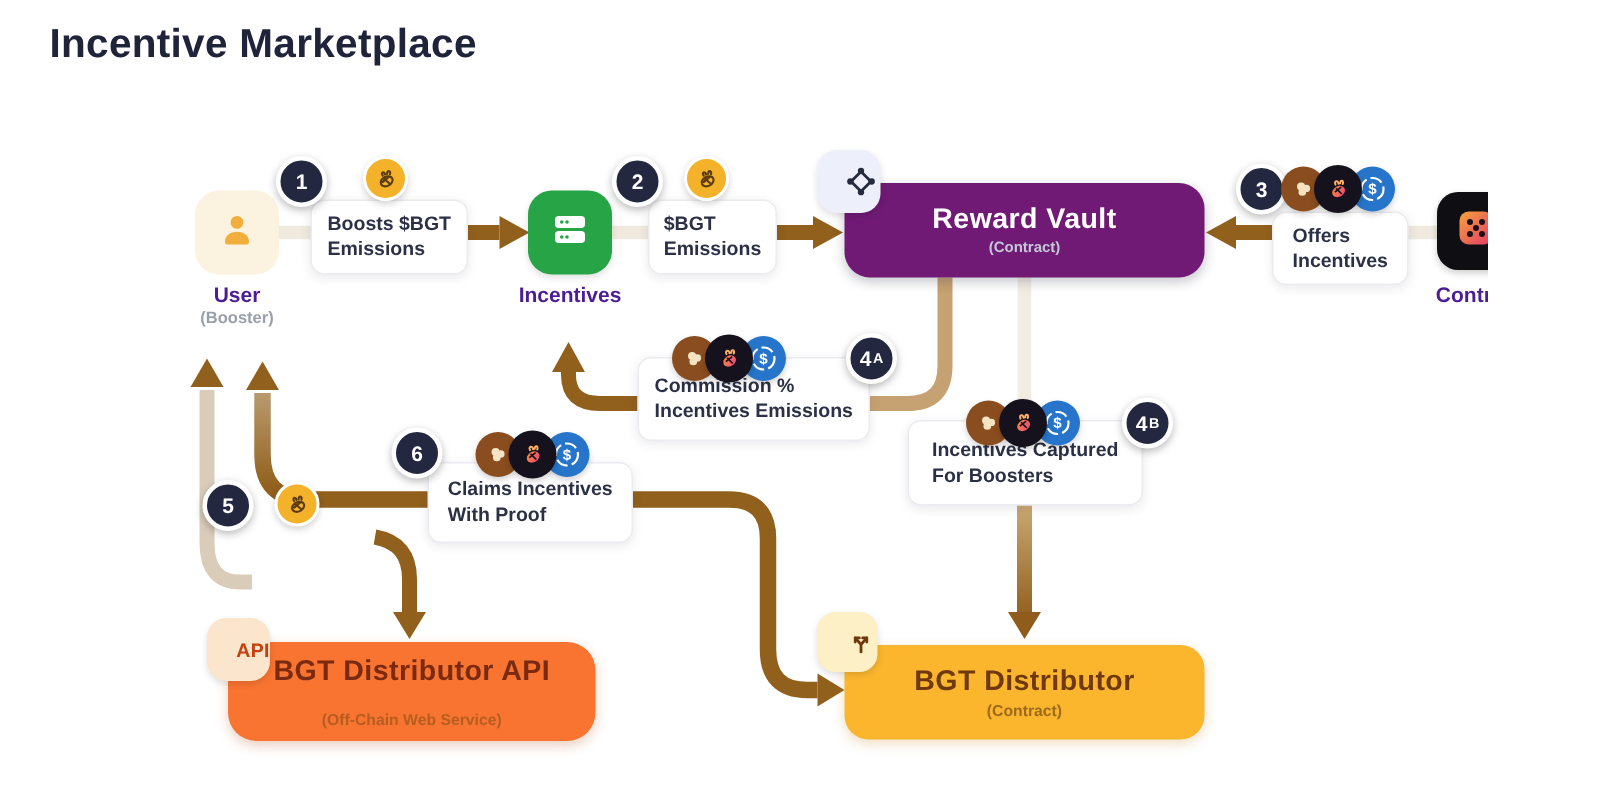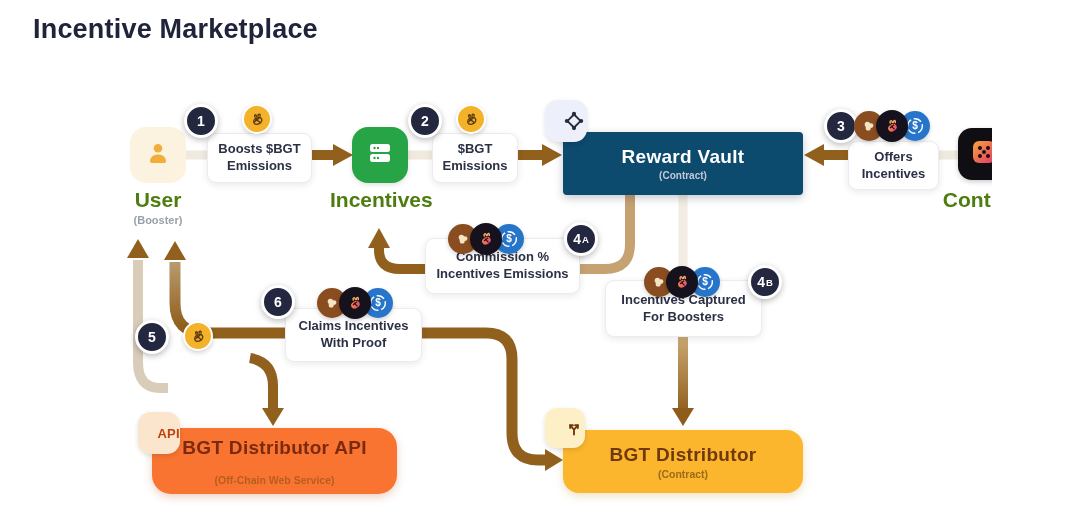--- a/index.html
+++ b/index.html
@@ -8,26 +8,26 @@
   .title{position:absolute;left:33px;top:14px;font-size:27px;font-weight:700;color:#20243a;letter-spacing:.2px;z-index:1;}
   .wires{position:absolute;left:0;top:0;z-index:1;}
 
   
   .nsq{position:absolute;display:flex;align-items:center;justify-content:center;z-index:2;}
   .user-sq{left:130px;top:127px;width:56px;height:56px;border-radius:16px;background:#fcf2e0;}
   .validator-sq{left:352px;top:127px;width:56px;height:56px;border-radius:16px;background:#27a445;box-shadow:0 2px 5px rgba(0,0,0,.12);}
   .protocol-sq{left:958px;top:128px;width:52px;height:52px;border-radius:14px;background:#0f0e13;box-shadow:0 2px 5px rgba(0,0,0,.2);}
 
   .nlabel{position:absolute;text-align:center;z-index:2;}
-  .nlabel .big{font-size:21px;font-weight:700;color:#4d7c0f;}
+  .nlabel .big{font-size:14px;font-weight:700;color:#4c1d95;}
   .nlabel .sub{font-size:11px;font-weight:600;color:#9aa0ab;margin-top:2px;}
 
   
   .bigbox{position:absolute;display:flex;flex-direction:column;align-items:center;justify-content:center;z-index:2;}
-  .vault{left:563px;top:132px;width:240px;height:63px;border-radius:4px;background:#0c4a6e;box-shadow:0 3px 8px rgba(30,35,60,.25);}
+  .vault{left:563px;top:122px;width:240px;height:63px;border-radius:17px;background:#701a75;box-shadow:0 3px 8px rgba(30,35,60,.25);}
   .vault .t{font-size:19px;font-weight:700;color:#ffffff;letter-spacing:.3px;}
   .vault .s{font-size:10px;font-weight:700;color:#c3c8d6;margin-top:2px;}
   .api{left:152px;top:428px;width:245px;height:66px;border-radius:19px;background:#f97431;box-shadow:0 3px 8px rgba(180,70,10,.25);gap:15px;}
   .api .t{font-size:19px;font-weight:700;color:#7a2a10;letter-spacing:.3px;}
   .api .s{font-size:10.5px;font-weight:700;color:#b55e20;margin-top:0;}
   .dist{left:563px;top:430px;width:240px;height:63px;border-radius:16px;background:#fbb62d;box-shadow:0 3px 8px rgba(190,130,20,.25);}
   .dist .t{font-size:19px;font-weight:700;color:#6f390d;letter-spacing:.3px;}
   .dist .s{font-size:10.5px;font-weight:700;color:#9c6a1c;margin-top:2px;}
 
   
@@ -40,21 +40,21 @@
 
   
   .badge{position:absolute;width:34px;height:34px;box-sizing:border-box;border-radius:50%;background:#232840;
          border:3px solid #ffffff;box-shadow:0 2px 6px rgba(0,0,0,.28);color:#fff;display:flex;align-items:center;
          justify-content:center;font-size:14px;font-weight:700;z-index:4;}
   .badge .sub{font-size:9.5px;font-weight:700;margin-left:1px;}
 
   
   .stepbox{position:absolute;background:#ffffff;border:1px solid #ececf0;border-radius:9px;
            box-shadow:0 2px 7px rgba(40,40,70,.10);display:flex;align-items:center;justify-content:center;
-           text-align:center;font-size:13px;font-weight:600;color:#2b3045;line-height:1.3;
+           font-size:13px;font-weight:600;color:#2b3045;line-height:1.3;
            white-space:pre-line;z-index:3;}
 
   
   .bee-coin{position:absolute;width:30px;height:30px;box-sizing:border-box;border-radius:50%;background:#f3b229;
             border:2px solid #fff;box-shadow:0 2px 5px rgba(0,0,0,.18);display:flex;align-items:center;
             justify-content:center;z-index:4;}
   .coins{position:absolute;display:flex;z-index:4;}
   .coin{width:30px;height:30px;border-radius:50%;display:flex;align-items:center;justify-content:center;
         box-shadow:0 2px 4px rgba(0,0,0,.18);}
   .coin.honey{background:#8a4d1f;}

